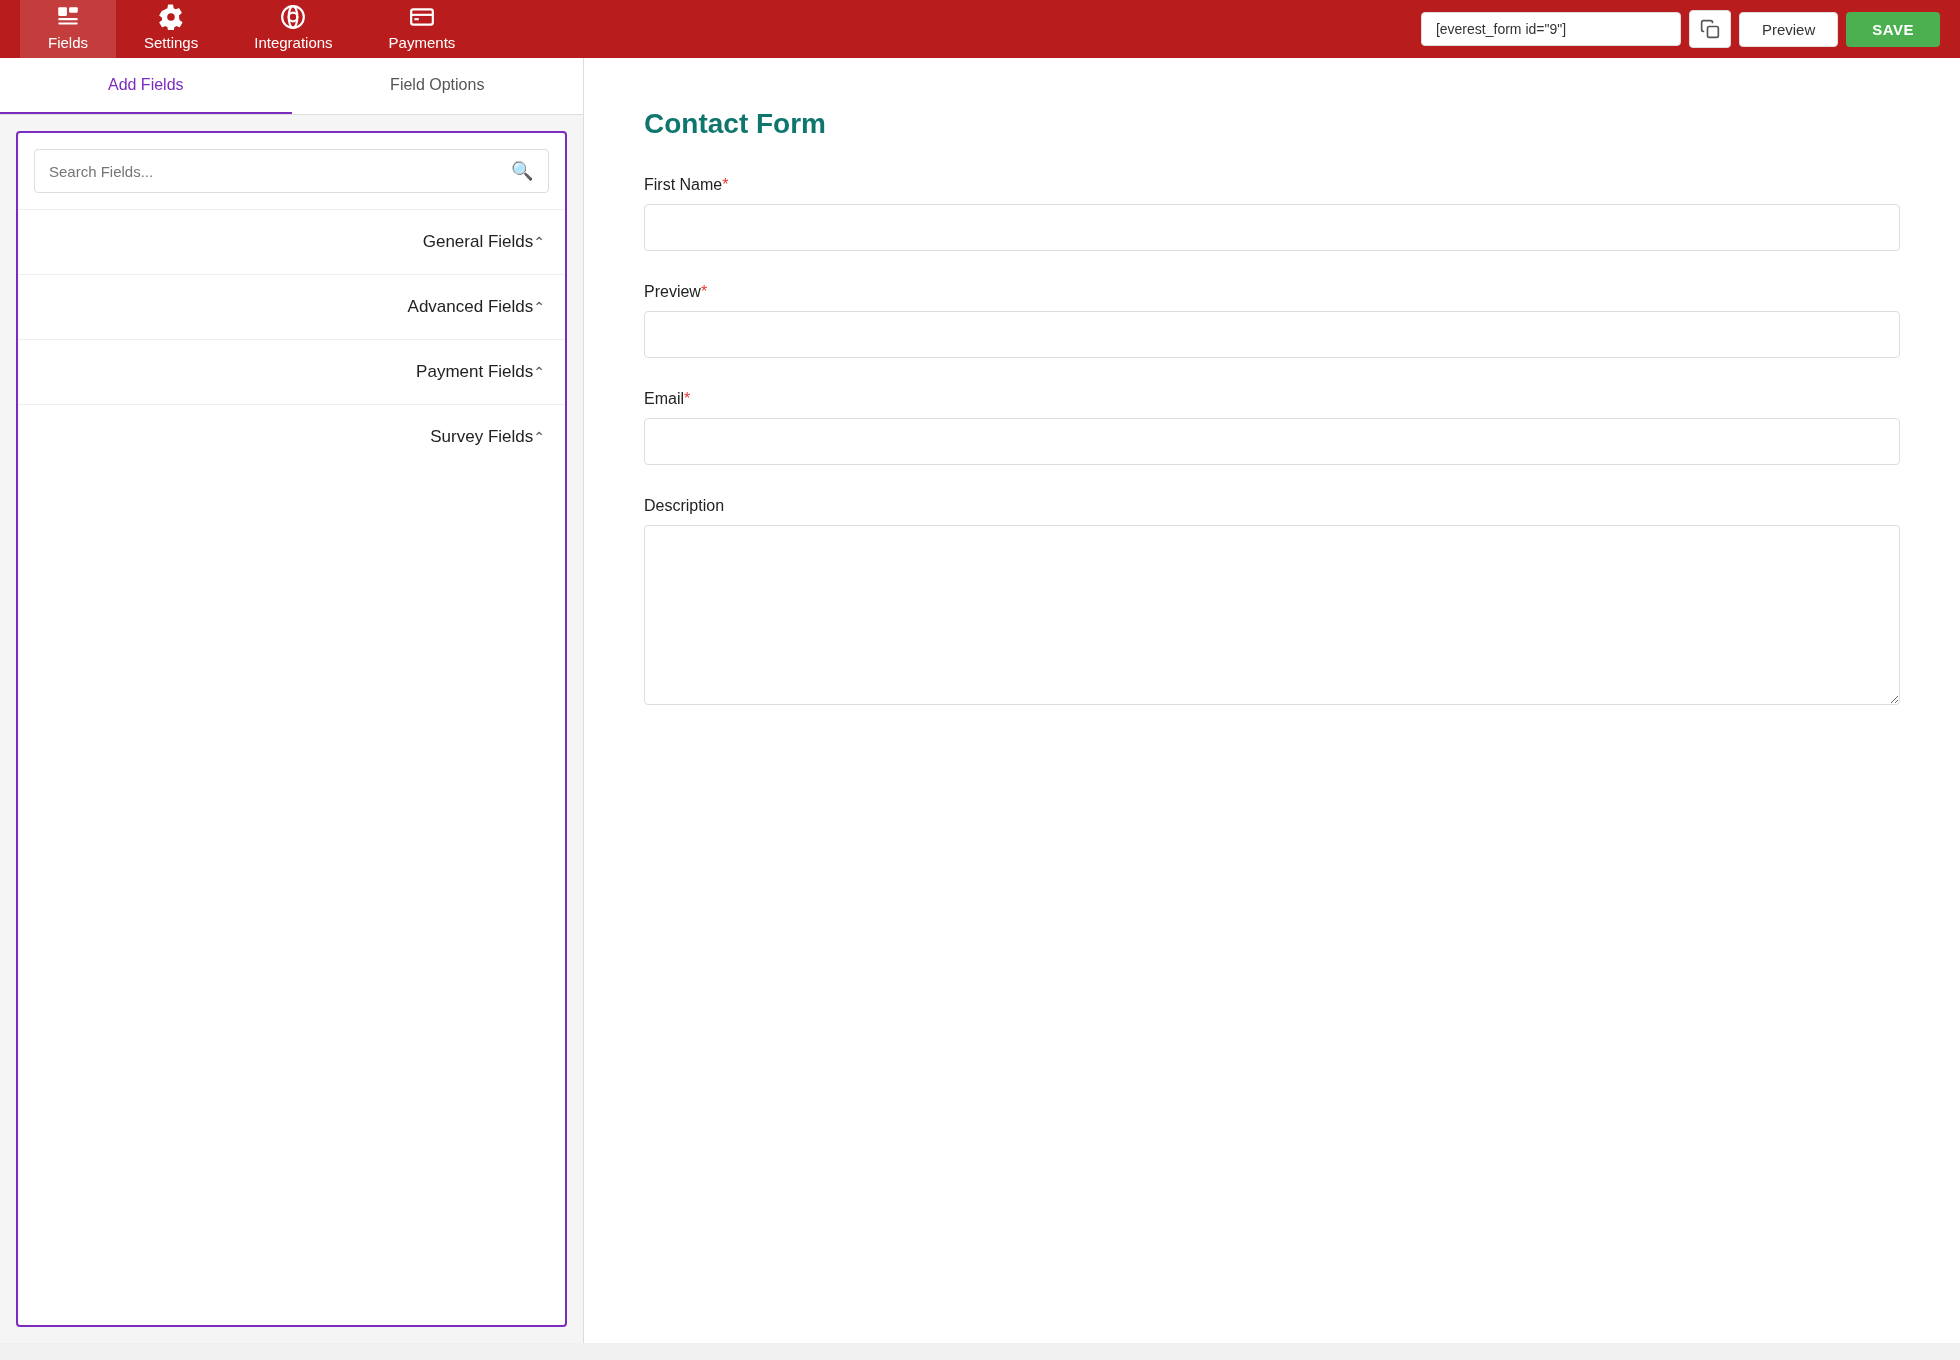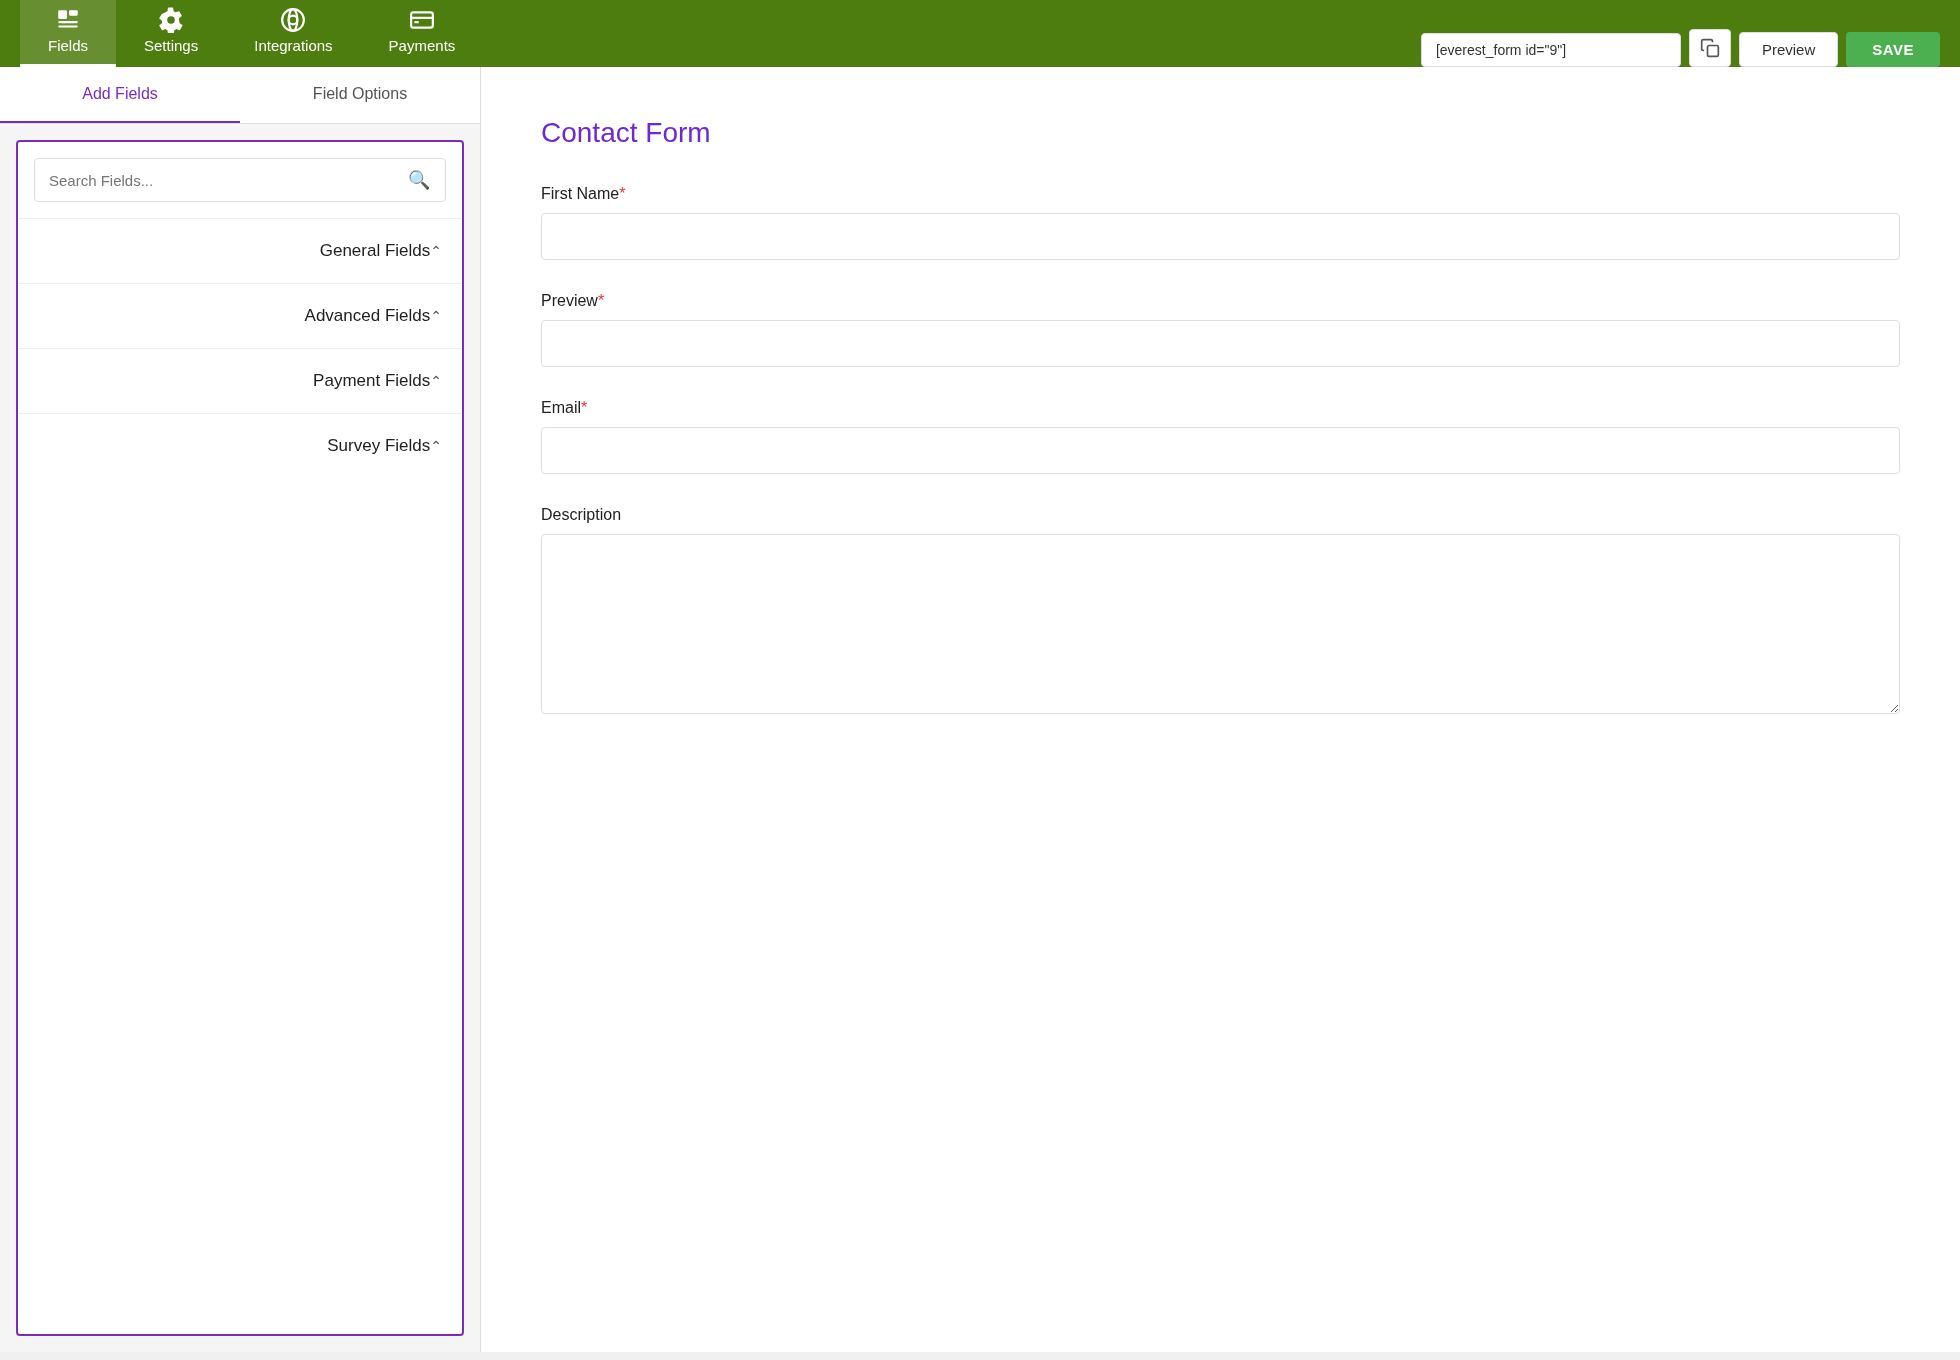--- a/index.html
+++ b/index.html
@@ -1,23 +1,23 @@
 <!DOCTYPE html>
 <html><head>
   <meta charset="utf-8">
   <style>
     * { box-sizing: border-box; margin: 0; padding: 0; }
     body { font-family: -apple-system, BlinkMacSystemFont, 'Segoe UI', sans-serif; background: #f0f0f0; width: 1960px; height: 1360px; overflow: hidden; }
 
     
     .top-nav {
-      background: #4d7c0f;
-      height: 67px;
-      display: flex;
-      align-items: flex-end;
+      background: #b91c1c;
+      height: 58px;
+      display: flex;
+      align-items: center;
       padding: 0 20px;
       gap: 0;
     }
     .nav-item {
       display: flex;
       flex-direction: column;
       align-items: center;
       color: white;
       padding: 10px 28px;
       cursor: pointer;
@@ -76,21 +76,21 @@
     }
 
     
     .main-layout {
       display: flex;
       height: calc(1360px - 75px);
     }
 
     
     .sidebar {
-      width: 481px;
+      width: 584px;
       background: #f5f5f5;
       border-right: 1px solid #ddd;
       display: flex;
       flex-direction: column;
     }
 
     
     .tabs {
       display: flex;
       background: white;
@@ -159,22 +159,22 @@
     
     .form-area {
       flex: 1;
       background: white;
       padding: 50px 60px;
       overflow-y: auto;
     }
 
     .form-title {
       font-size: 28px;
-      font-weight: 400;
-      color: #6d28d9;
+      font-weight: 700;
+      color: #0f766e;
       margin-bottom: 36px;
     }
 
     .form-field {
       margin-bottom: 32px;
     }
     .field-label {
       font-size: 16px;
       color: #222;
       margin-bottom: 10px;

